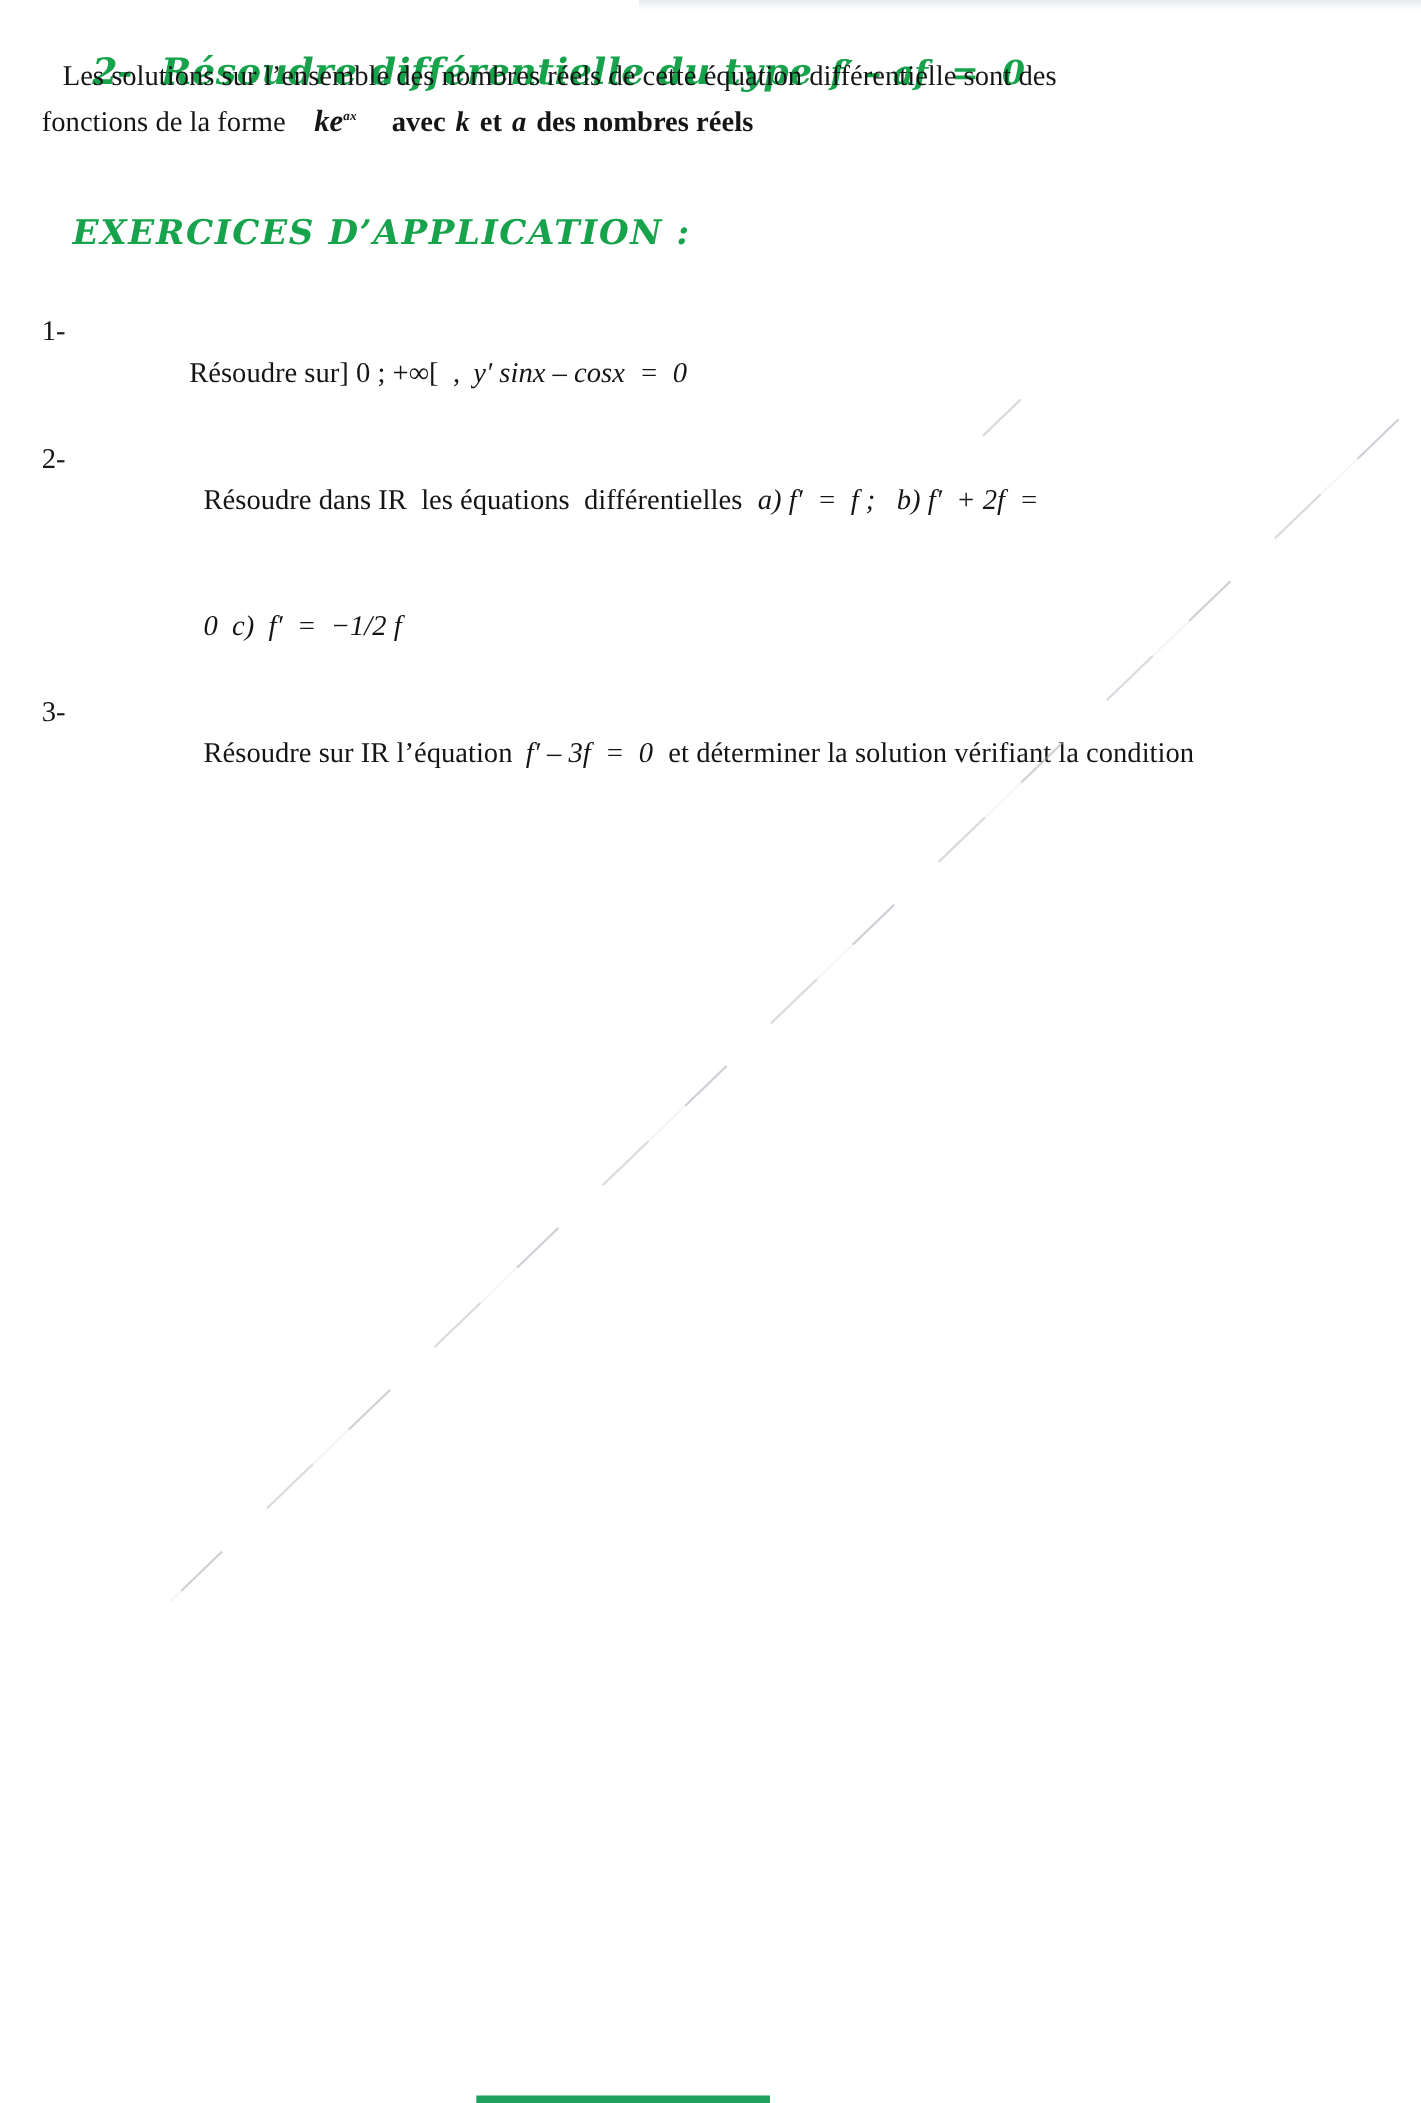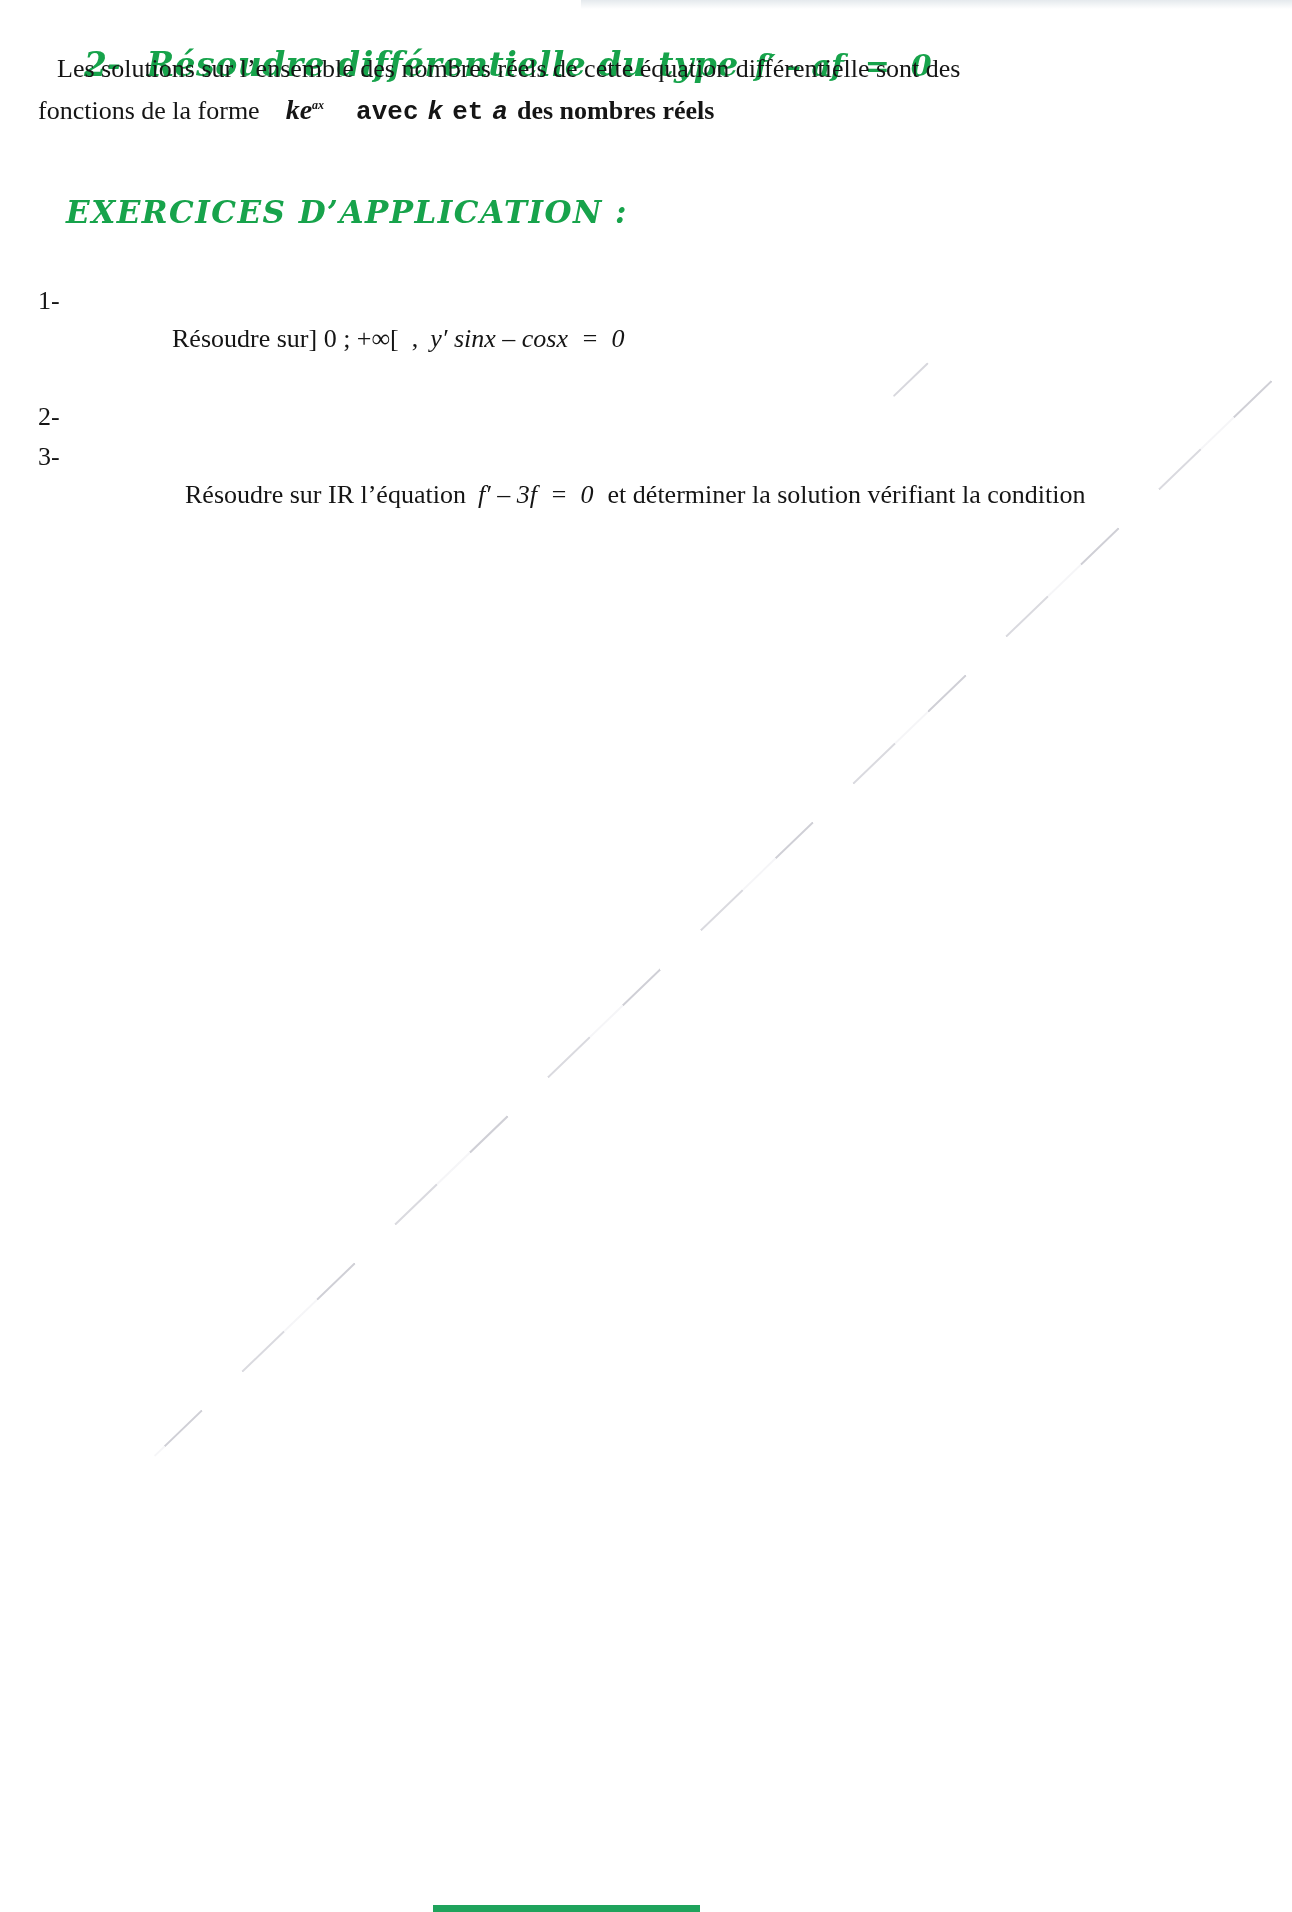--- a/index.html
+++ b/index.html
@@ -29,21 +29,21 @@
   }
 
   
   .intro { position:absolute; left:38px; top:50px; font-size:26px; line-height:37px; }
   .intro .l1 { display:block; padding-left:19px; white-space:pre; }
   .intro .l2 { display:block; white-space:pre; }
   .kf { font-weight:bold; font-style:italic; font-size:28px; margin:0 32px 0 26px; }
   .kf sup { font-size:12px; }
   .b  { font-weight:bold; }
   .bi { font-weight:bold; font-style:italic; }
-  .w  { margin-right:9px;font-family:Liberation Mono, monospace; }
+  .w  { margin-right:9px; }
 
   
   .exlist { position:absolute; left:38px; top:282px; font-size:26px; line-height:38px; }
   .ex { display:flex; margin-bottom:2px; }
   .ex-num  { flex:0 0 82px; width:82px; }
   .ex-body { white-space:pre; }
   .math { font-style:italic; }
   .gap12 { margin-left:12px; }
   .gap14 { margin-left:14px; }
   .gap67 { margin-left:67px; }
@@ -91,20 +91,28 @@
 
     <div class="ex">
       <span class="ex-num">1-</span>
       <div class="ex-body">
         <span>Résoudre sur] 0 ; +∞[  ,</span><span class="math gap12">y′ sinx – cosx  =  0</span>
       </div>
     </div>
 
     <div class="ex">
       <span class="ex-num">2-</span>
+      <div>
+        <div class="ex-body">
+          <span>Résoudre dans IR  les équations  différentielles</span><span class="math gap14">a) f′  =  f ;   b) f′  + 2f  =</span>
+        </div>
+        <div class="ex-body">
+          <span class="math">0  c)  f′  =  −1/2 f</span>
+        </div>
+      </div>
     </div>
 
     <div class="ex">
       <span class="ex-num">3-</span>
       <div>
         <div class="ex-body">
           <span>Résoudre sur IR l’équation</span><span class="math gap12">f′ – 3f  =  0</span><span class="gap14">et déterminer la solution vérifiant la condition</span>
         </div>
       </div>
     </div>

